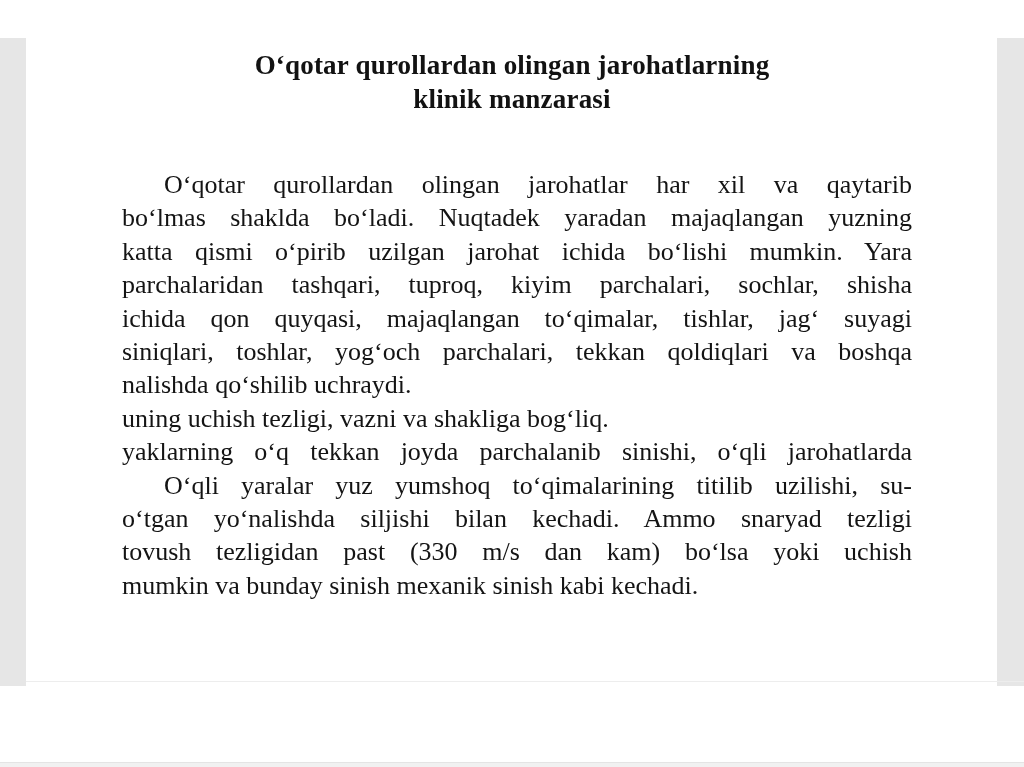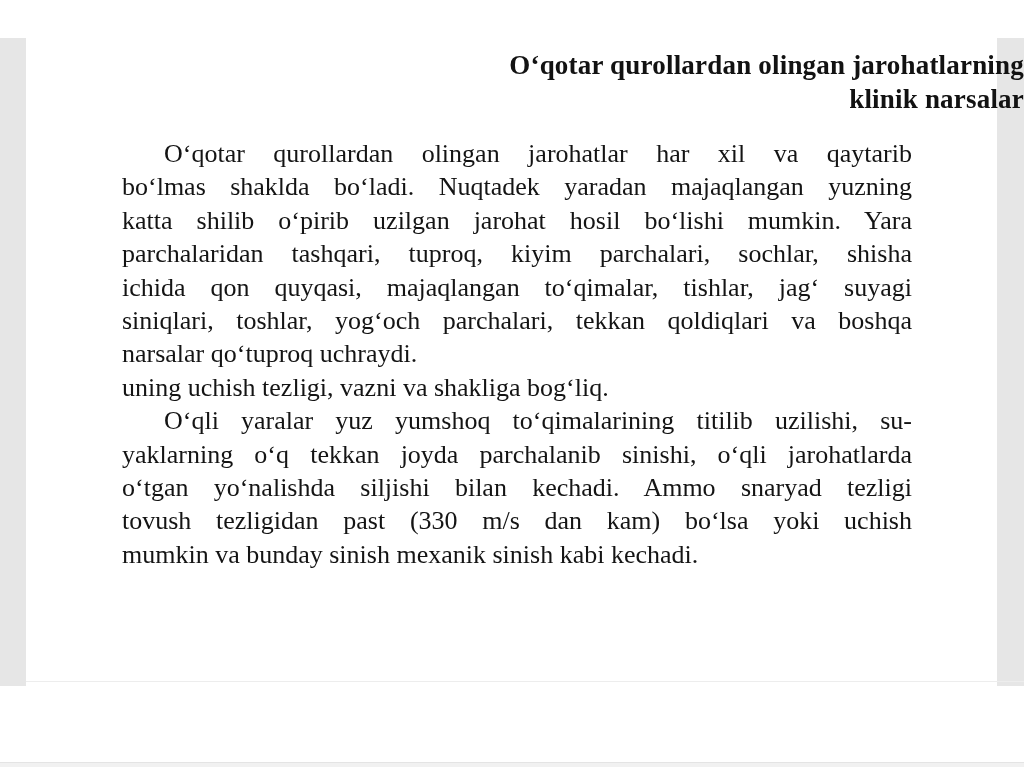--- a/index.html
+++ b/index.html
@@ -35,30 +35,30 @@
     position: absolute;
     left: 0; bottom: 0;
     width: 1024px; height: 4px;
     background: #f1f1f1;
     border-top: 1px solid #e4e4e4;
   }
   .heading {
     position: absolute;
     left: 0; top: 48px;
     width: 1024px;
-    text-align: right;
+    text-align: center;
     font-size: 27px;
     font-weight: bold;
     line-height: 34px;
     color: #121212;
     letter-spacing: 0.2px;
   }
   .bodytext {
     position: absolute;
-    left: 122px; top: 137px;
+    left: 122px; top: 168px;
     width: 790px;
     font-size: 26px;
     line-height: 33.4px;
     color: #141414;
   }
   .ln {
     text-align: justify;
     text-align-last: justify;
     white-space: normal;
   }
@@ -70,35 +70,35 @@
 
 <div class="canvas">
 
   <div class="strip left"></div>
   <div class="strip right"></div>
   <div class="hairline"></div>
   <div class="footer"></div>
 
   <div class="heading">
     <div class="hline">O‘qotar qurollardan olingan jarohatlarning</div>
-    <div class="hline">klinik narsalar</div>
+    <div class="hline">klinik manzarasi</div>
   </div>
 
   <div class="bodytext">
 
     <div class="ln first">O‘qotar qurollardan olingan jarohatlar har xil va qaytarib</div>
     <div class="ln">bo‘lmas shaklda bo‘ladi. Nuqtadek yaradan majaqlangan yuzning</div>
-    <div class="ln">katta shilib o‘pirib uzilgan jarohat hosil bo‘lishi mumkin. Yara</div>
+    <div class="ln">katta qismi o‘pirib uzilgan jarohat ichida bo‘lishi mumkin. Yara</div>
     <div class="ln">parchalaridan tashqari, tuproq, kiyim parchalari, sochlar, shisha</div>
     <div class="ln">ichida qon quyqasi, majaqlangan to‘qimalar, tishlar, jag‘ suyagi</div>
     <div class="ln">siniqlari, toshlar, yog‘och parchalari, tekkan qoldiqlari va boshqa</div>
-    <div class="ln last">narsalar qo‘tuproq uchraydi.</div>
+    <div class="ln last">nalishda qo‘shilib uchraydi.</div>
 
     <div class="ln last">uning uchish tezligi, vazni va shakliga bog‘liq.</div>
 
+    <div class="ln">yaklarning o‘q tekkan joyda parchalanib sinishi, o‘qli jarohatlarda</div>
     <div class="ln first">O‘qli yaralar yuz yumshoq to‘qimalarining titilib uzilishi, su-</div>
-    <div class="ln">yaklarning o‘q tekkan joyda parchalanib sinishi, o‘qli jarohatlarda</div>
     <div class="ln">o‘tgan yo‘nalishda siljishi bilan kechadi. Ammo snaryad tezligi</div>
     <div class="ln">tovush tezligidan past (330 m/s dan kam) bo‘lsa yoki uchish</div>
     <div class="ln last">mumkin va bunday sinish mexanik sinish kabi kechadi.</div>
   </div>
 
 </div>
 
 </body></html>

